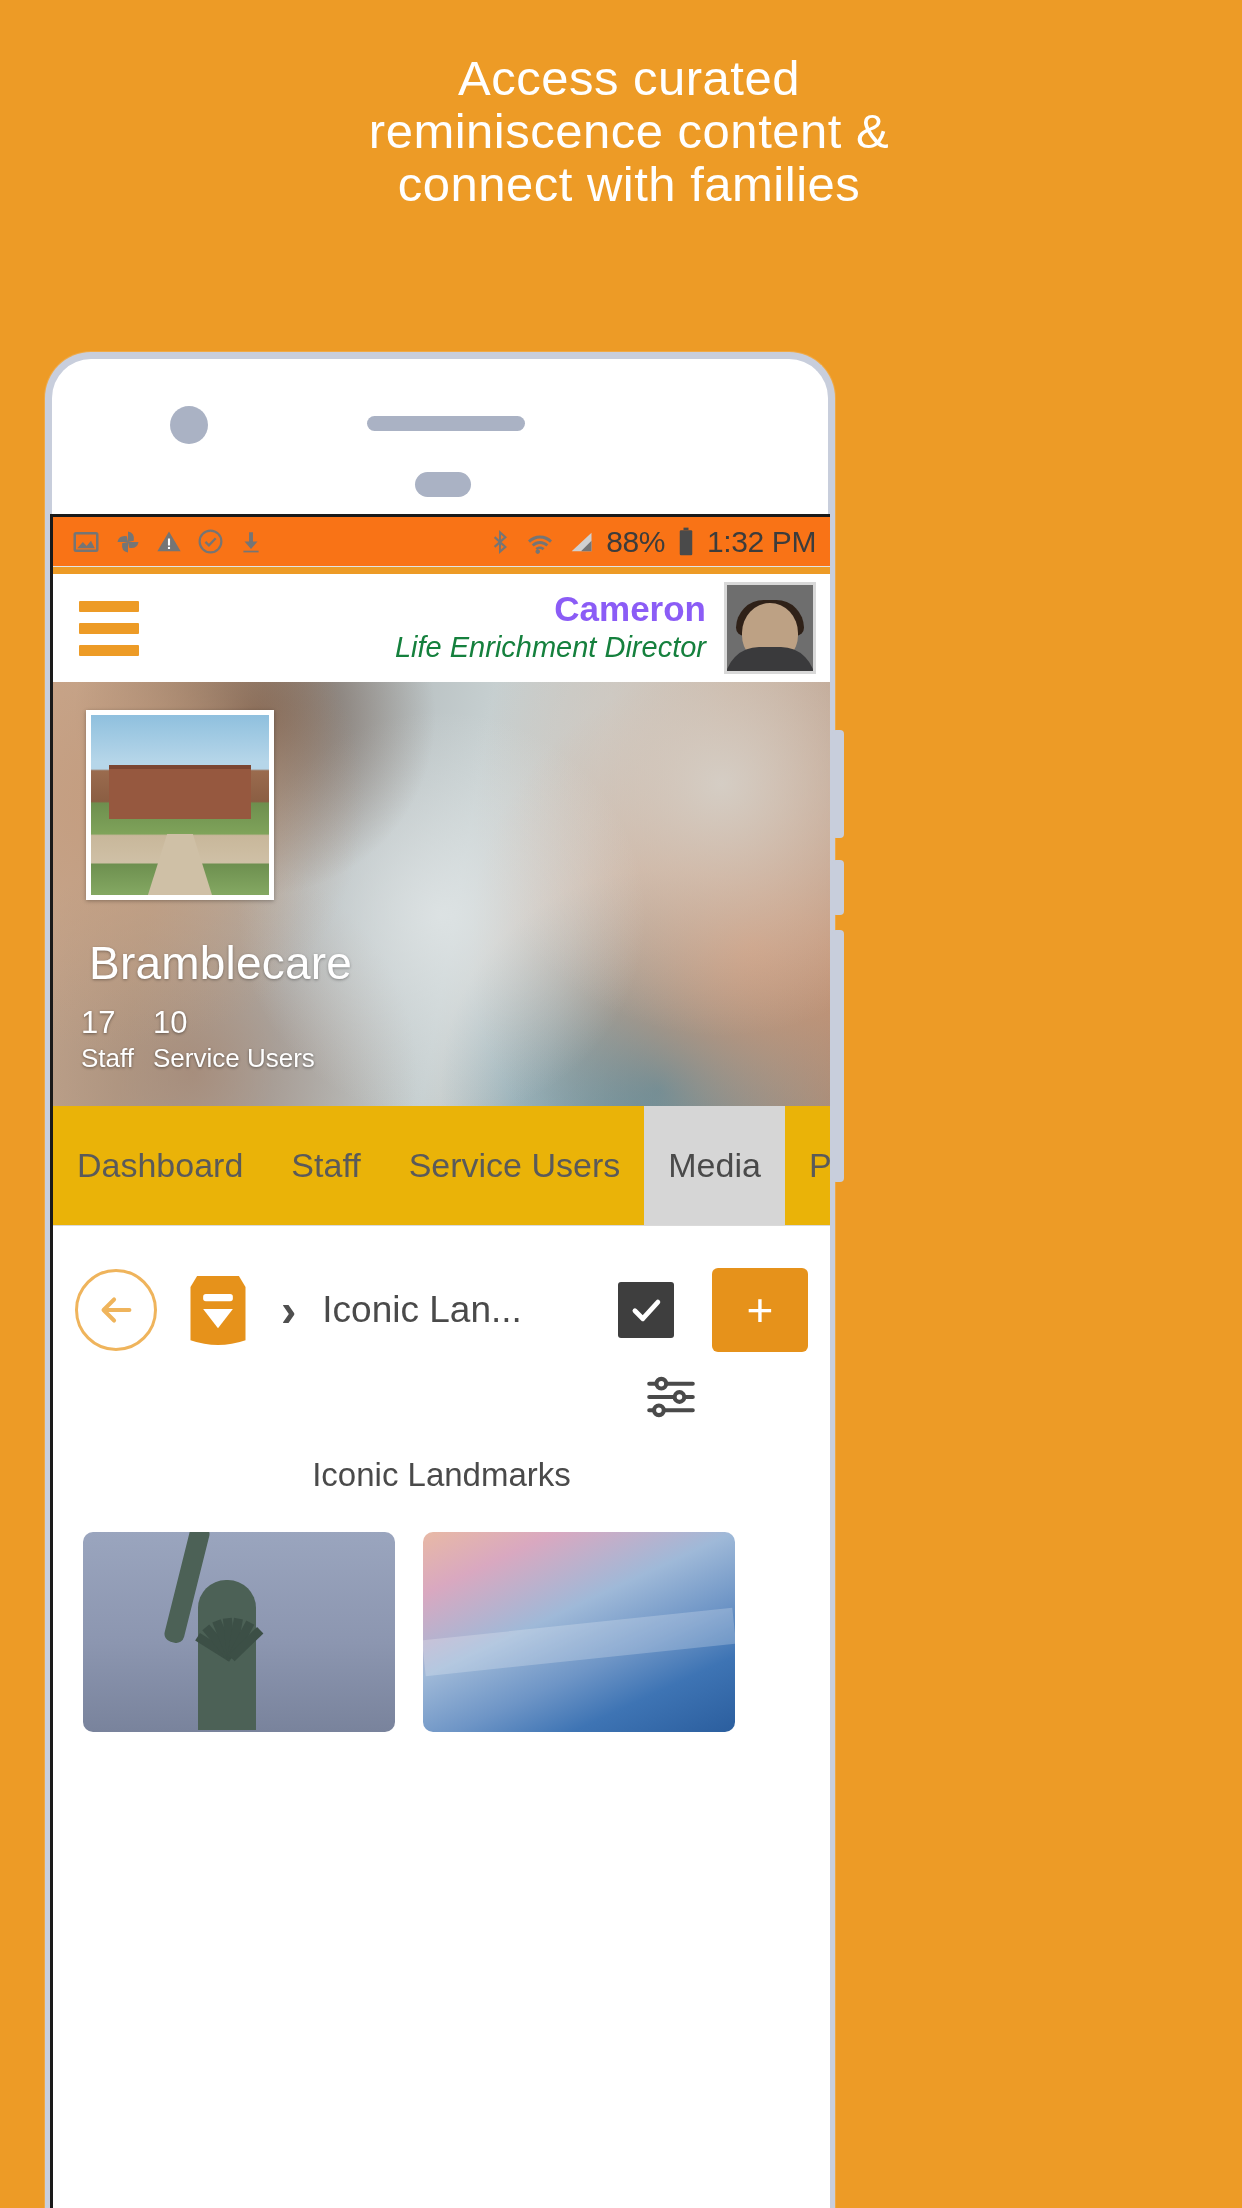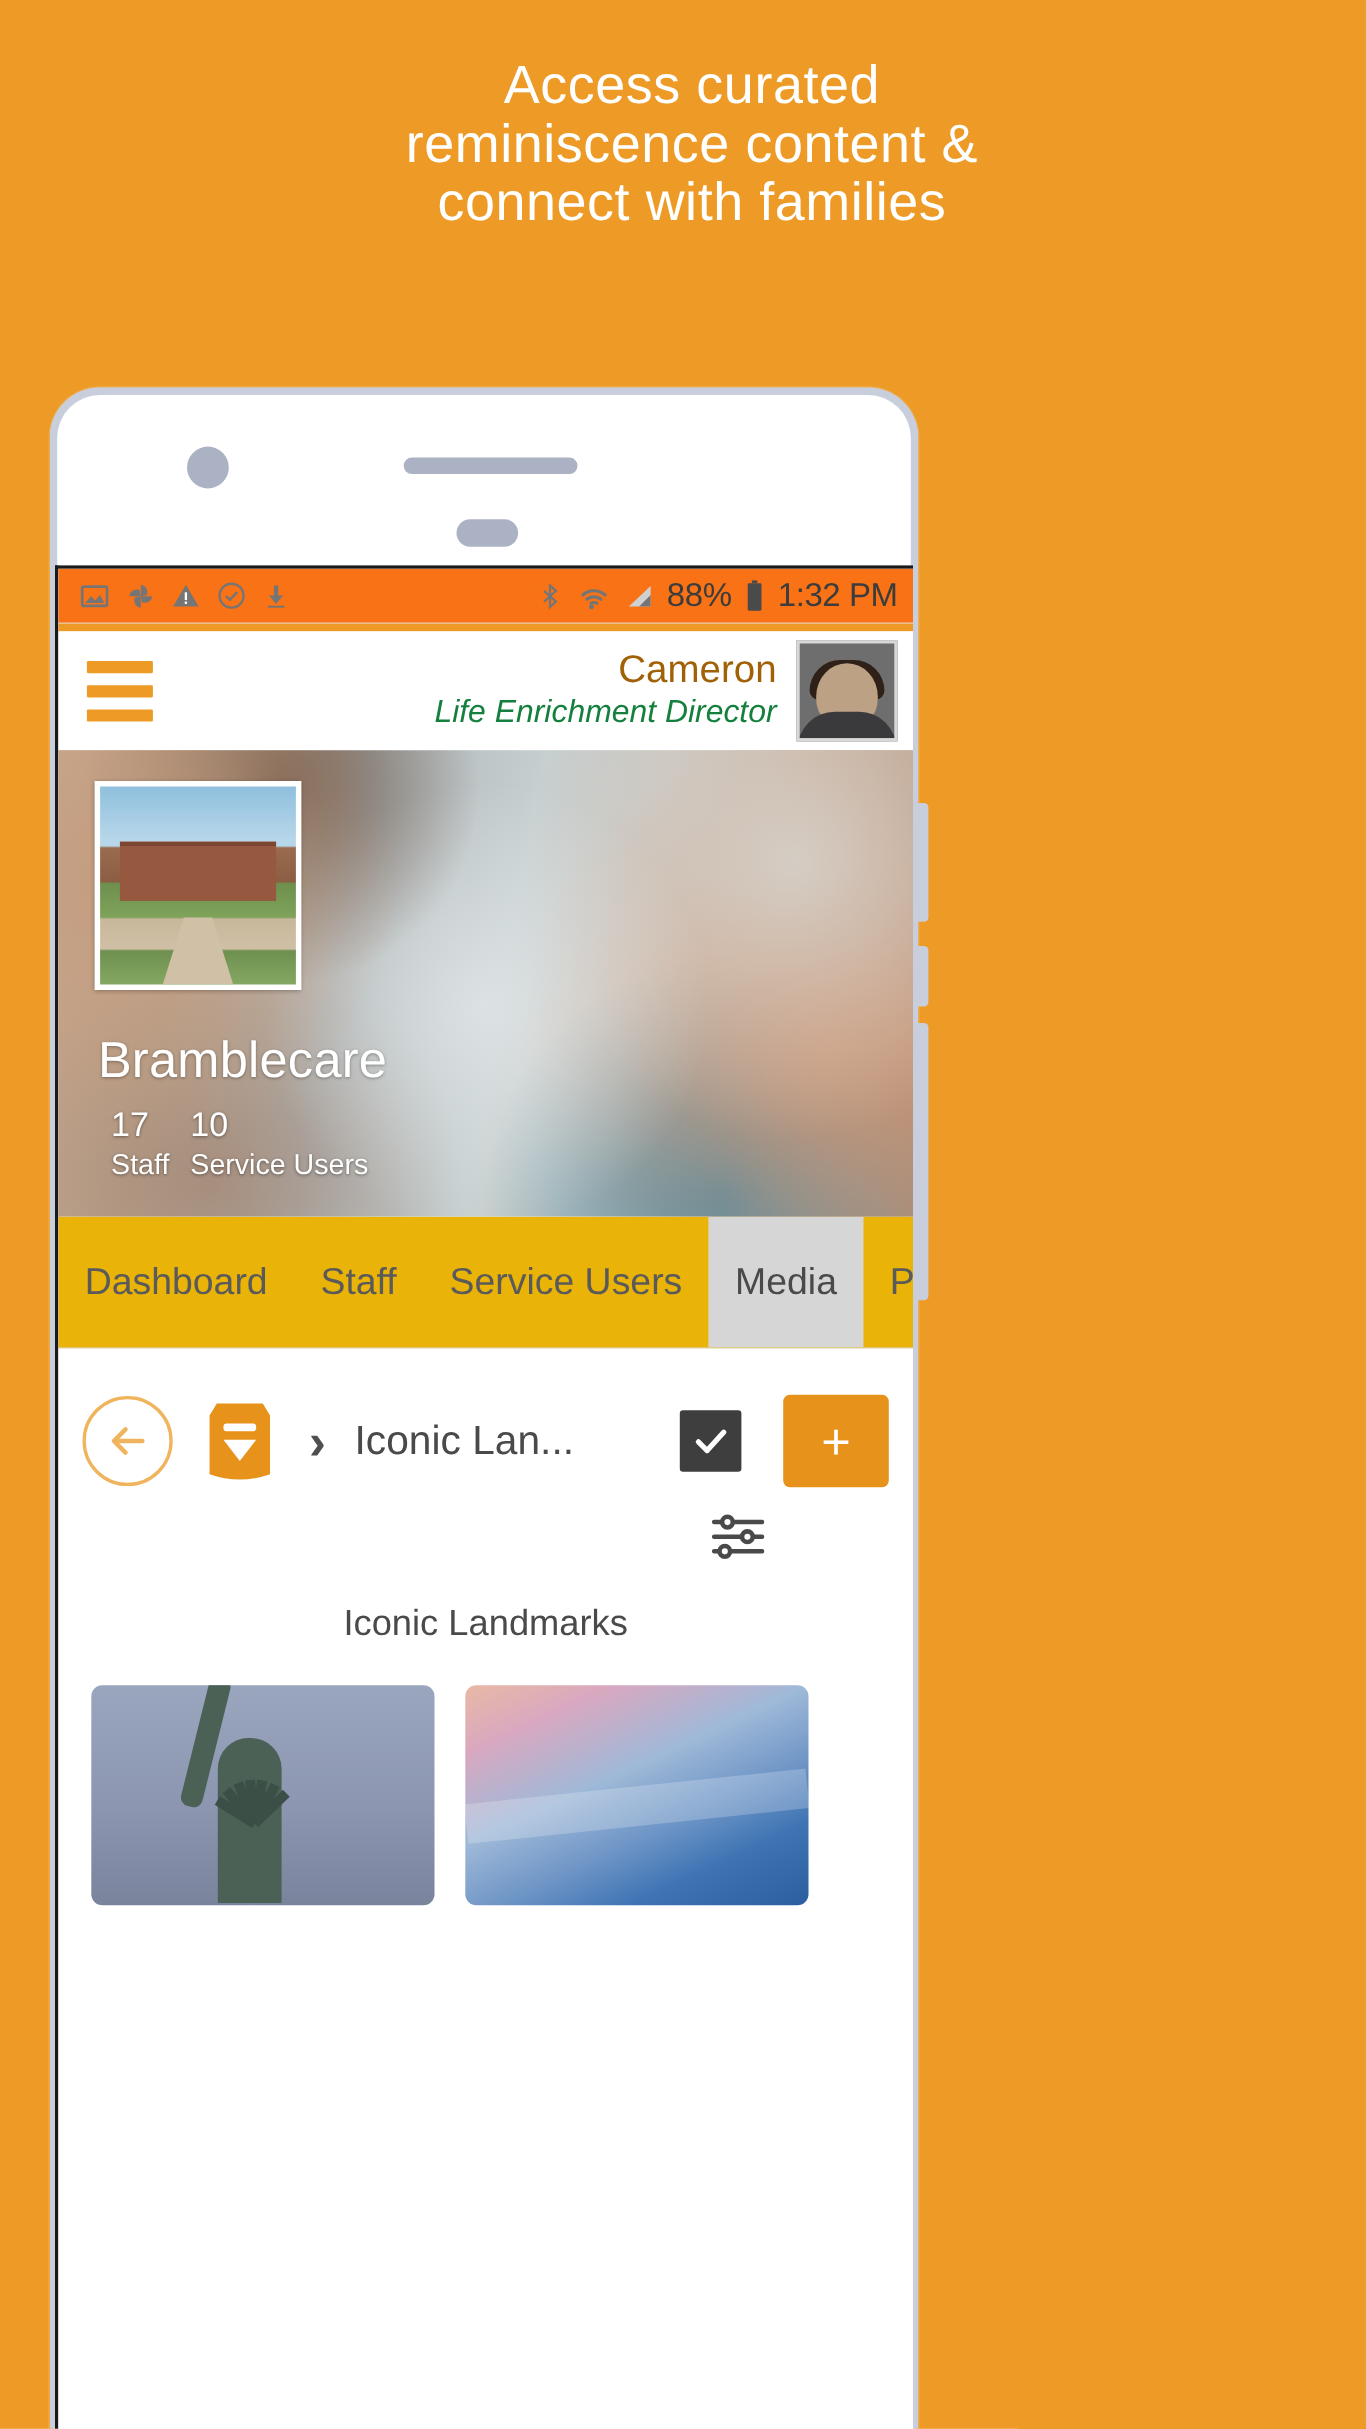--- a/index.html
+++ b/index.html
@@ -117,22 +117,22 @@
   }
   .hamburger { width:60px; display:flex; flex-direction:column; gap:11px; cursor:pointer; }
   .hamburger i { display:block; height:11px; background:#ED9B26; border-radius:1px; }
   .user-block {
     margin-left:auto;
     text-align:right;
     padding-right:18px;
   }
   .user-name {
     font-size:35px;
-    color:#a16207;
-    font-weight:400;
+    color:#8b5cf6;
+    font-weight:700;
     line-height:1.15;
   }
   .user-role {
     font-size:29px;
     color:#15803d;
     font-style:italic;
     line-height:1.3;
   }
   .avatar {
     width:92px; height:92px;
@@ -212,21 +212,21 @@
     position:absolute;
     left:36px; bottom:116px;
     font-size:46px;
     color:#FFFFFF;
     font-weight:400;
     text-shadow:0 1px 3px rgba(0,0,0,0.35);
     letter-spacing:0.2px;
   }
   .hero-stats {
     position:absolute;
-    left:48px; bottom:32px;
+    left:28px; bottom:32px;
     display:flex;
     gap:8px;
   }
   .stat { color:#FFFFFF; text-shadow:0 1px 3px rgba(0,0,0,0.45); }
   .stat .num { font-size:31px; line-height:1.25; }
   .stat .lbl { font-size:26px; line-height:1.2; }
   .stat.s1 { width:64px; }
 
   
   .tabs {

